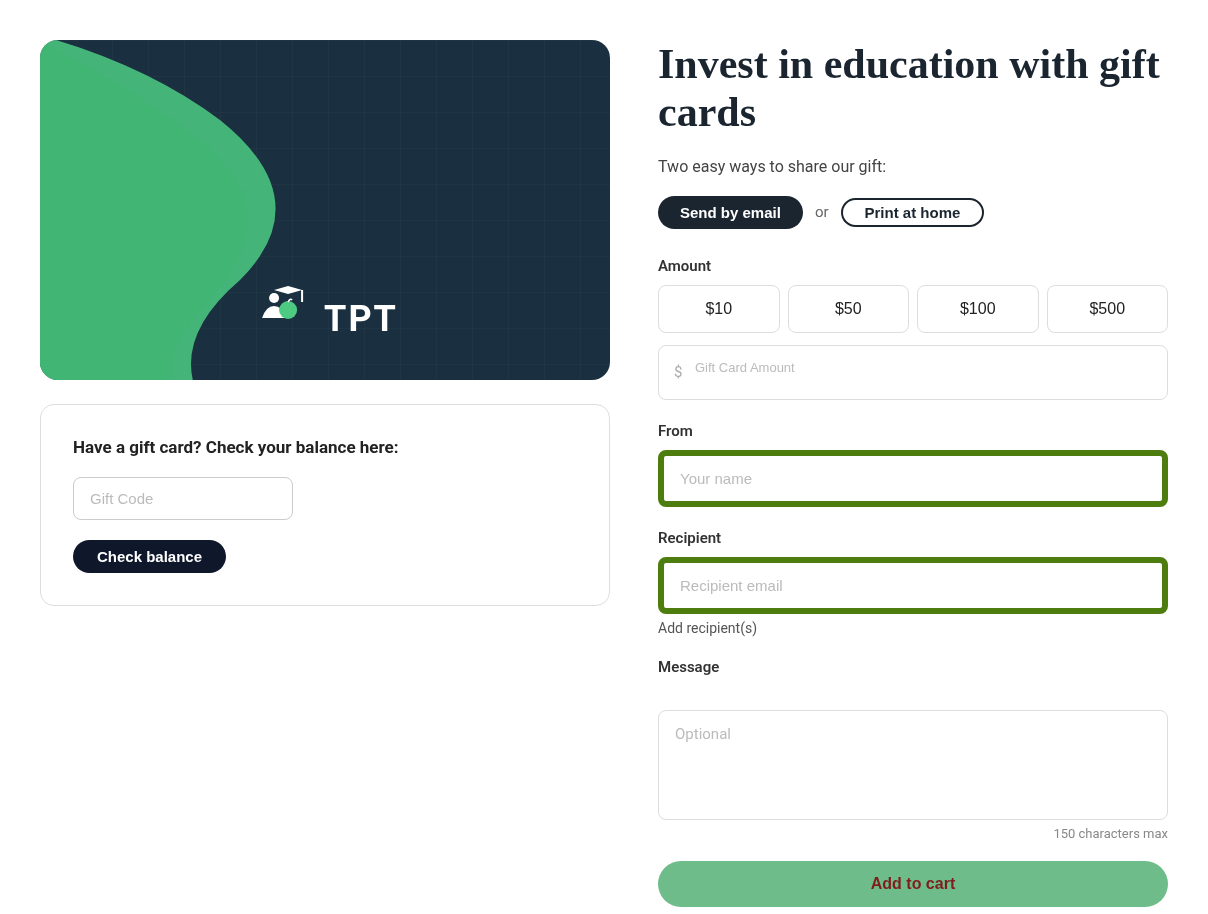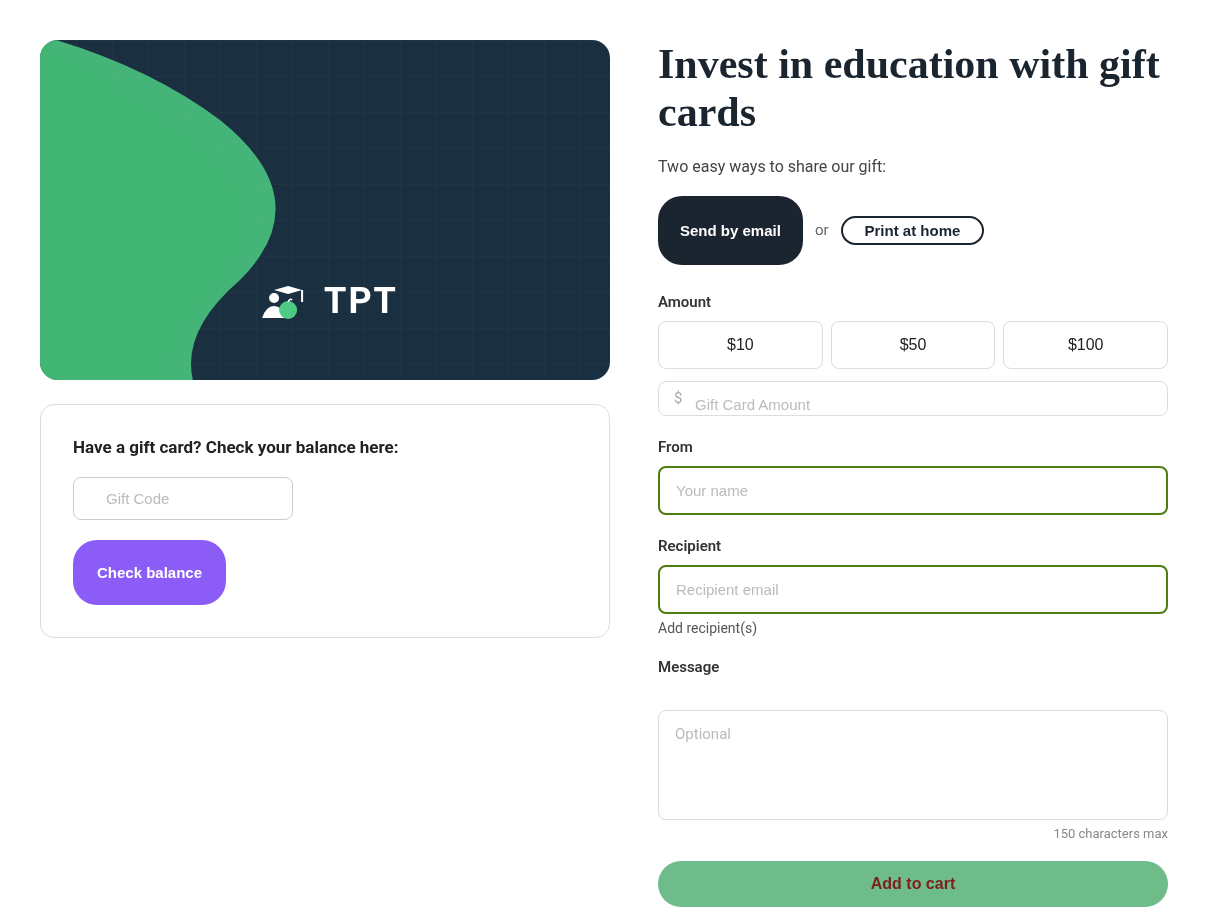--- a/index.html
+++ b/index.html
@@ -37,54 +37,54 @@
       position: absolute;
       top: 0; left: 0;
       width: 100%; height: 100%;
     }
     .gift-card-brand {
       position: absolute;
       bottom: 40px;
       left: 50%;
       transform: translateX(-50%);
       display: flex;
-      align-items: flex-start;
+      align-items: flex-end;
       gap: 12px;
     }
     
     .check-balance-box {
       border: 1px solid #ddd;
       border-radius: 14px;
       padding: 32px 32px 32px 32px;
       background: #fff;
     }
     .check-balance-title {
       font-size: 17px;
       font-weight: 700;
       color: #222;
       margin-bottom: 20px;
     }
     .gift-code-input {
       width: 220px;
-      padding: 12px 32px;
+      padding: 12px 16px;
       border: 1px solid #ccc;
       border-radius: 8px;
       font-size: 15px;
       color: #888;
       outline: none;
       display: block;
       margin-bottom: 20px;
     }
     .gift-code-input::placeholder { color: #bbb; }
     .check-balance-btn {
-      background: #8b5cf6;
+      background: #0f172a;
       color: #fff;
       border: none;
       border-radius: 24px;
-      padding: 24px 24px;
+      padding: 8px 24px;
       font-size: 15px;
       font-weight: 600;
       cursor: pointer;
     }
 
     
     .right-col {
       flex: 1;
       display: flex;
       flex-direction: column;
@@ -107,21 +107,21 @@
       display: flex;
       align-items: center;
       gap: 12px;
       margin-bottom: 28px;
     }
     .btn-send-email {
       background: #1a2530;
       color: #fff;
       border: none;
       border-radius: 24px;
-      padding: 26px 22px;
+      padding: 8px 22px;
       font-size: 15px;
       font-weight: 600;
       cursor: pointer;
     }
     .or-text {
       font-size: 15px;
       color: #666;
     }
     .btn-print-home {
       background: #fff;
@@ -163,32 +163,32 @@
     .dollar-icon {
       position: absolute;
       left: 16px;
       top: 50%;
       transform: translateY(-50%);
       color: #aaa;
       font-size: 15px;
     }
     .amount-input {
       width: 100%;
-      padding: 14px 16px 2px 36px;
+      padding: 14px 16px 24px 36px;
       border: 1px solid #ddd;
       border-radius: 8px;
-      font-size: 15px;
+      font-size: 13px;
       color: #bbb;
       outline: none;
     }
     .amount-input::placeholder { color: #bbb; }
     .from-input, .recipient-input {
       width: 100%;
       padding: 14px 16px;
-      border: 2px solid #4d7c0f;
+      border: 6px solid #4d7c0f;
       border-radius: 8px;
       font-size: 15px;
       color: #333;
       outline: none;
       margin-bottom: 22px;
     }
     .from-input::placeholder, .recipient-input::placeholder { color: #bbb; }
     .add-recipient-link {
       display: block;
       color: #555;
@@ -296,20 +296,21 @@
       <button class="btn-send-email">Send by email</button>
       <span class="or-text">or</span>
       <button class="btn-print-home">Print at home</button>
     </div>
 
     <p class="section-label">Amount</p>
     <div class="amount-options">
       <button class="amount-btn">$10</button>
       <button class="amount-btn">$50</button>
       <button class="amount-btn">$100</button>
+      <button class="amount-btn">$500</button>
     </div>
     <div class="amount-input-wrap">
       <span class="dollar-icon">$</span>
       <input class="amount-input" type="text" placeholder="Gift Card Amount" style="">
     </div>
 
     <p class="section-label">From</p>
     <input class="from-input" type="text" placeholder="Your name" style="">
 
     <p class="section-label">Recipient</p>

